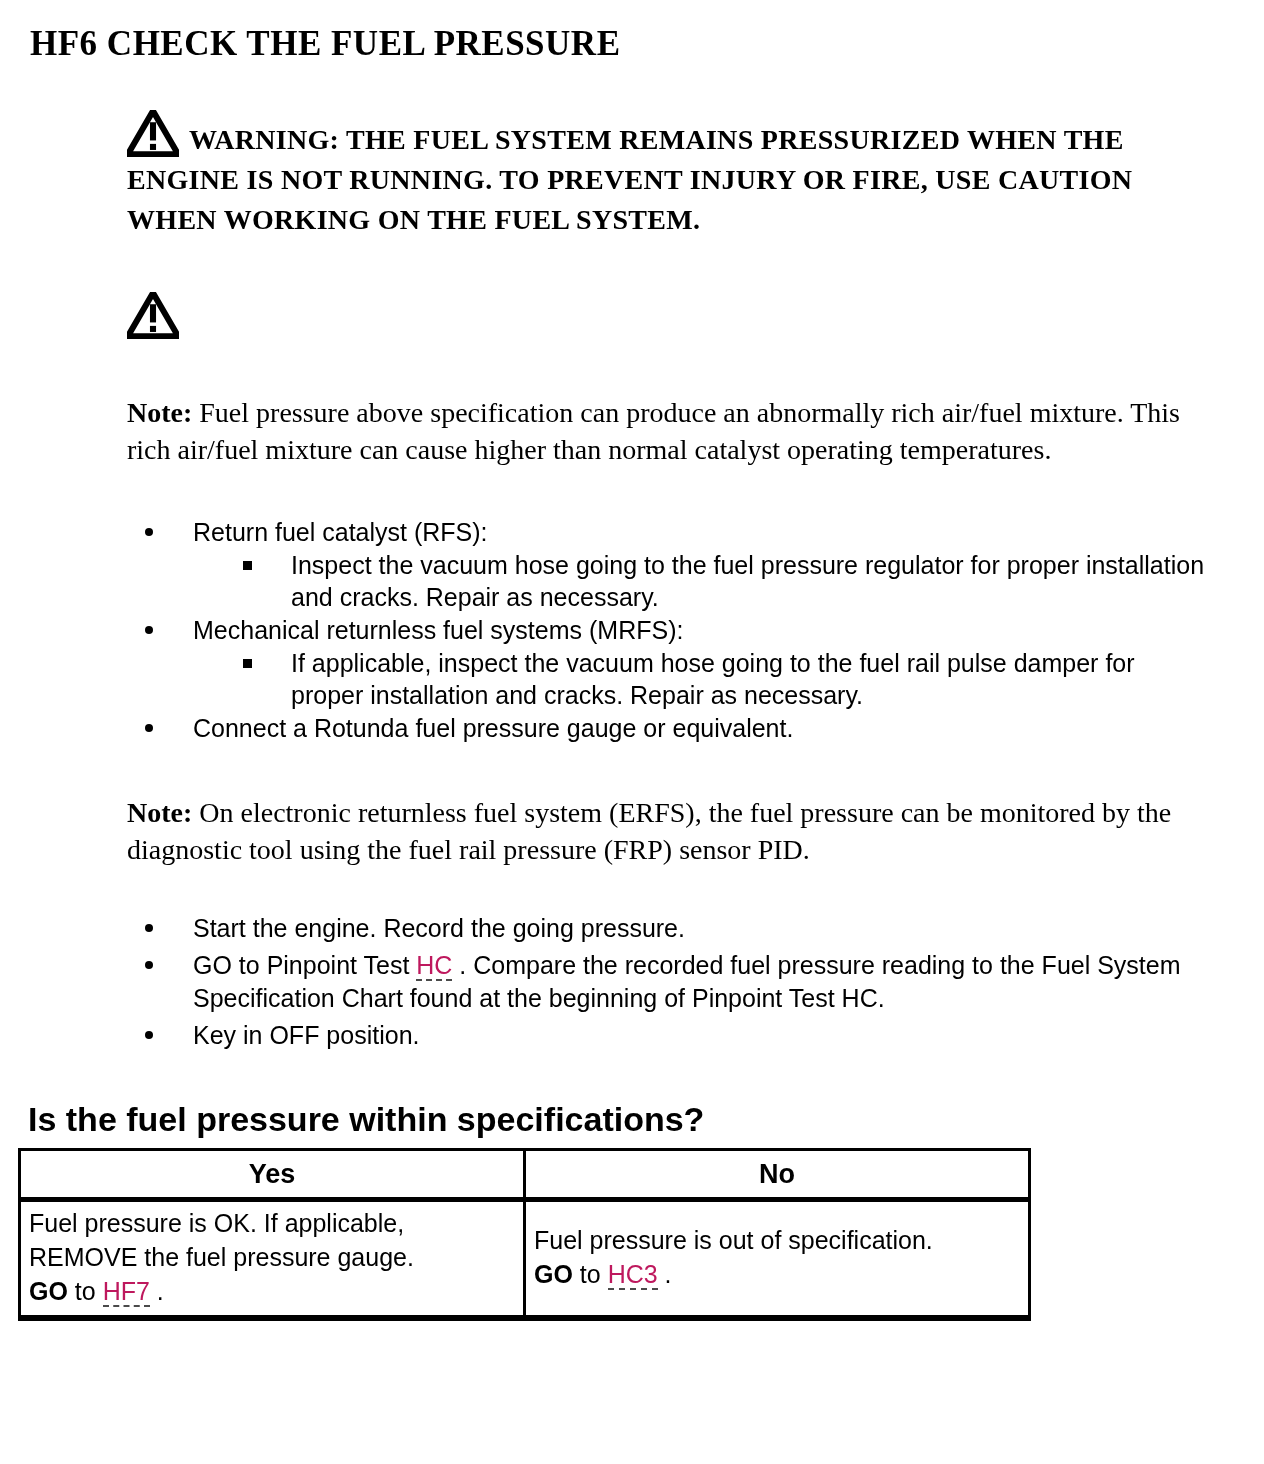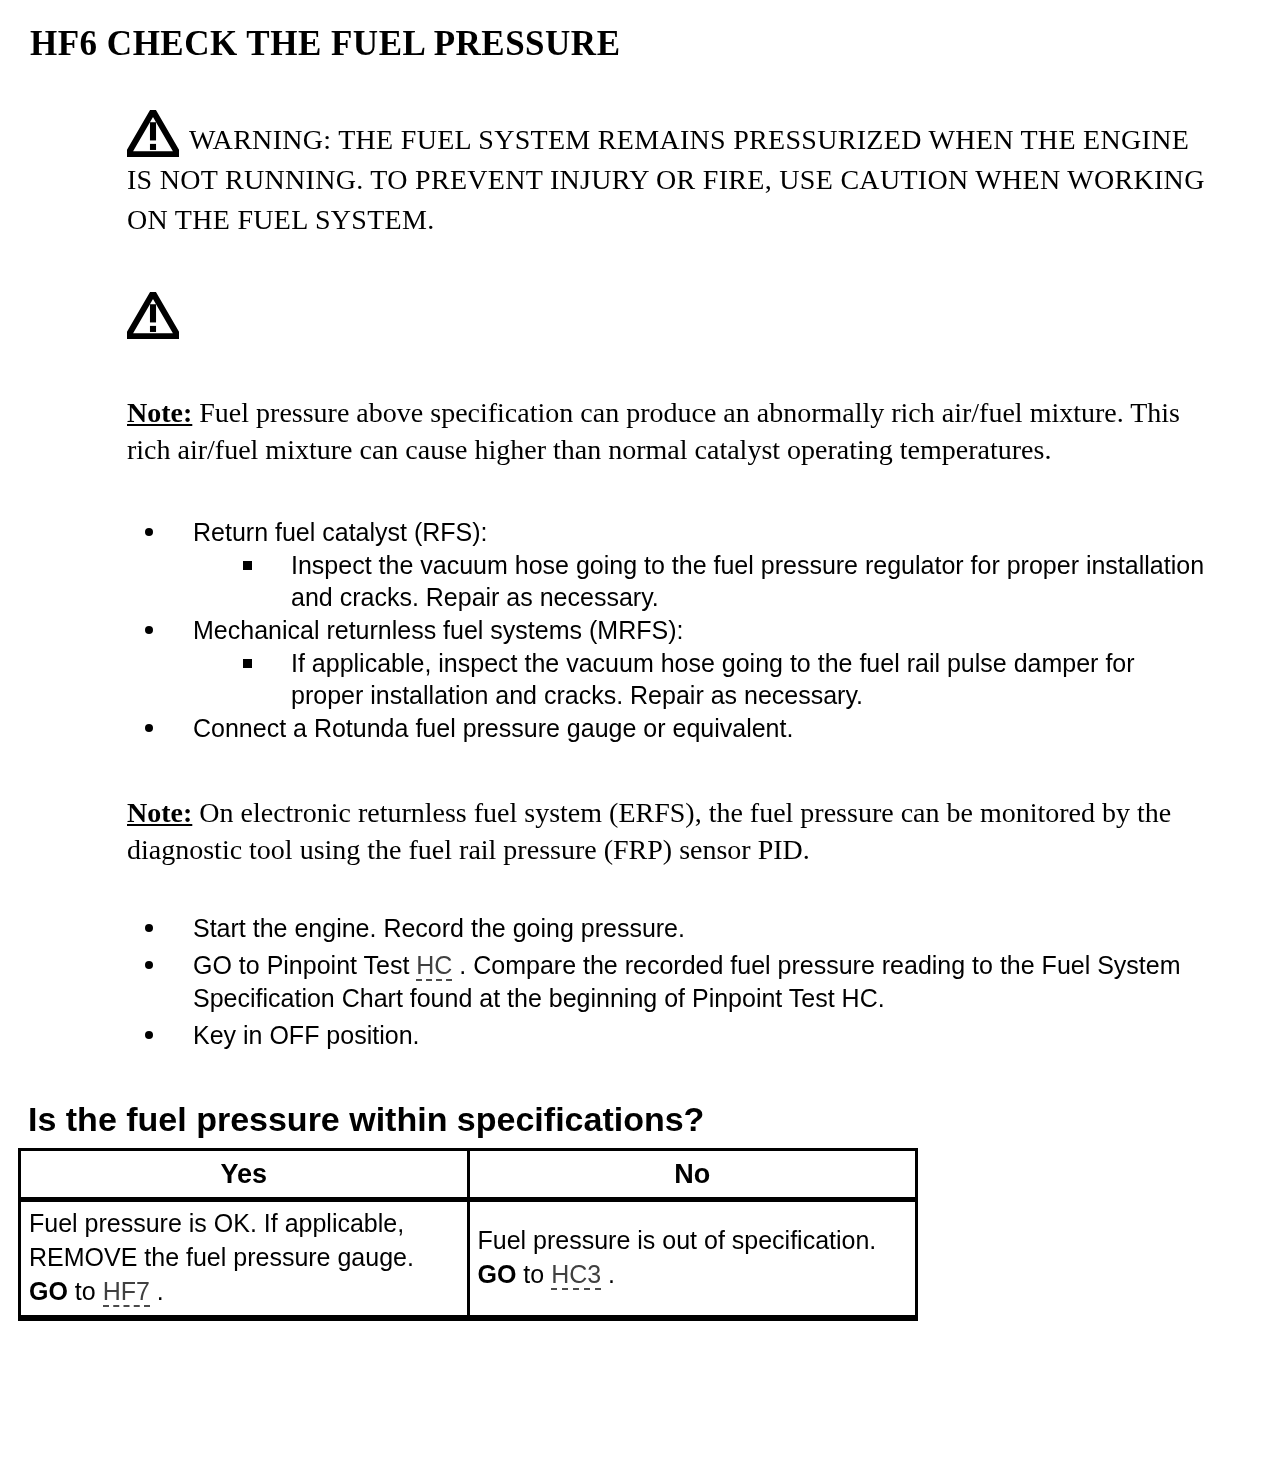--- a/index.html
+++ b/index.html
@@ -23,21 +23,21 @@
     font-family: "Liberation Serif", serif;
     font-weight: bold;
     font-size: 35px;
     letter-spacing: 0.5px;
     margin: 24px 16px 0 30px;
   }
 
   
   .warning {
     font-family: "Liberation Serif", serif;
-    font-weight: normal;
+    font-weight: bold;
     font-size: 28px;
     line-height: 40px;
     width: 1092px;
     margin-left: 127px;
     letter-spacing: 0.3px;
   }
   .warning-1 { margin-top: 46px; }
   .warning-2 { margin-top: 52px; }
   .wicon { display: inline-block; margin-right: 10px; }
   .wicon svg { width: 52px; height: 47px; vertical-align: -8px; }
@@ -45,21 +45,21 @@
   
   .note {
     font-family: "Liberation Serif", serif;
     font-size: 28px;
     line-height: 37px;
     width: 1100px;
     margin-left: 127px;
   }
   .note-1 { margin-top: 52px; }
   .note-2 { margin-top: 50px; }
-  .note b { font-weight: bold; text-decoration: underline; }
+  .note b { font-weight: bold; }
 
   
   .blist {
     font-family: "Liberation Sans", sans-serif;
     font-size: 25px;
     line-height: 32px;
     margin-left: 127px;
     width: 1080px;
   }
   .blist-1 { margin-top: 48px; }
@@ -90,40 +90,40 @@
     position: absolute;
     left: 116px;
     top: 12px;
     width: 9px;
     height: 9px;
     background: #000;
   }
 
   
   .doclink {
-    color: #404040;
+    color: #be185d;
     text-decoration: none;
     border-bottom: 2px dashed #4a4a4a;
     padding-bottom: 0px;
     cursor: pointer;
   }
 
   
   .question {
     font-family: "Liberation Sans", sans-serif;
     font-weight: bold;
     font-size: 34px;
     margin: 48px 12px 0 28px;
   }
 
   
   table.decision {
     border-collapse: collapse;
     margin: 9px 0 0 18px;
-    width: 900px;
+    width: 1013px;
     table-layout: fixed;
     font-family: "Liberation Sans", sans-serif;
     font-size: 25px;
   }
   table.decision th {
     border: 3px solid #000;
     border-bottom: 5px solid #000;
     font-size: 27px;
     font-weight: bold;
     text-align: center;

